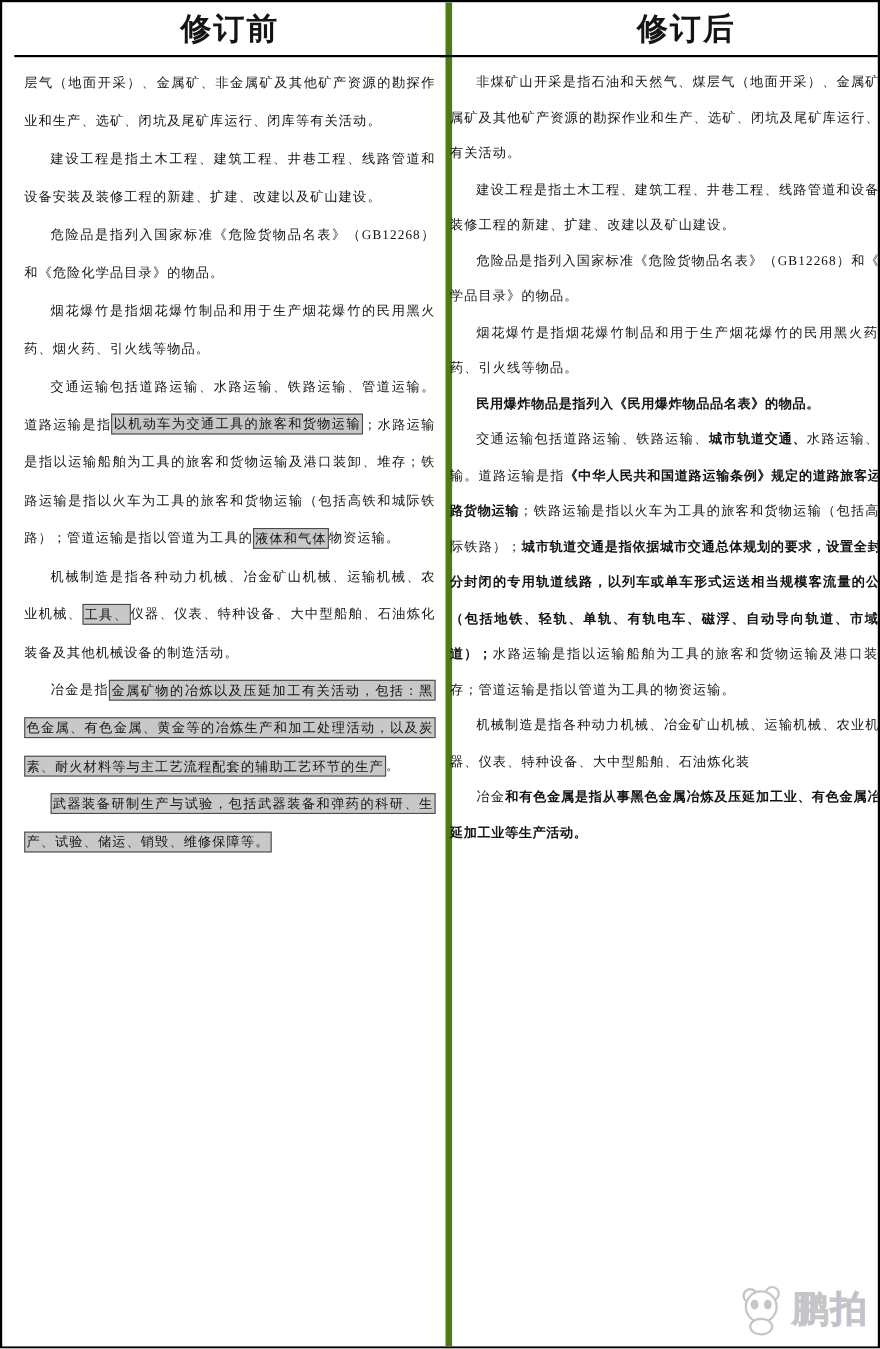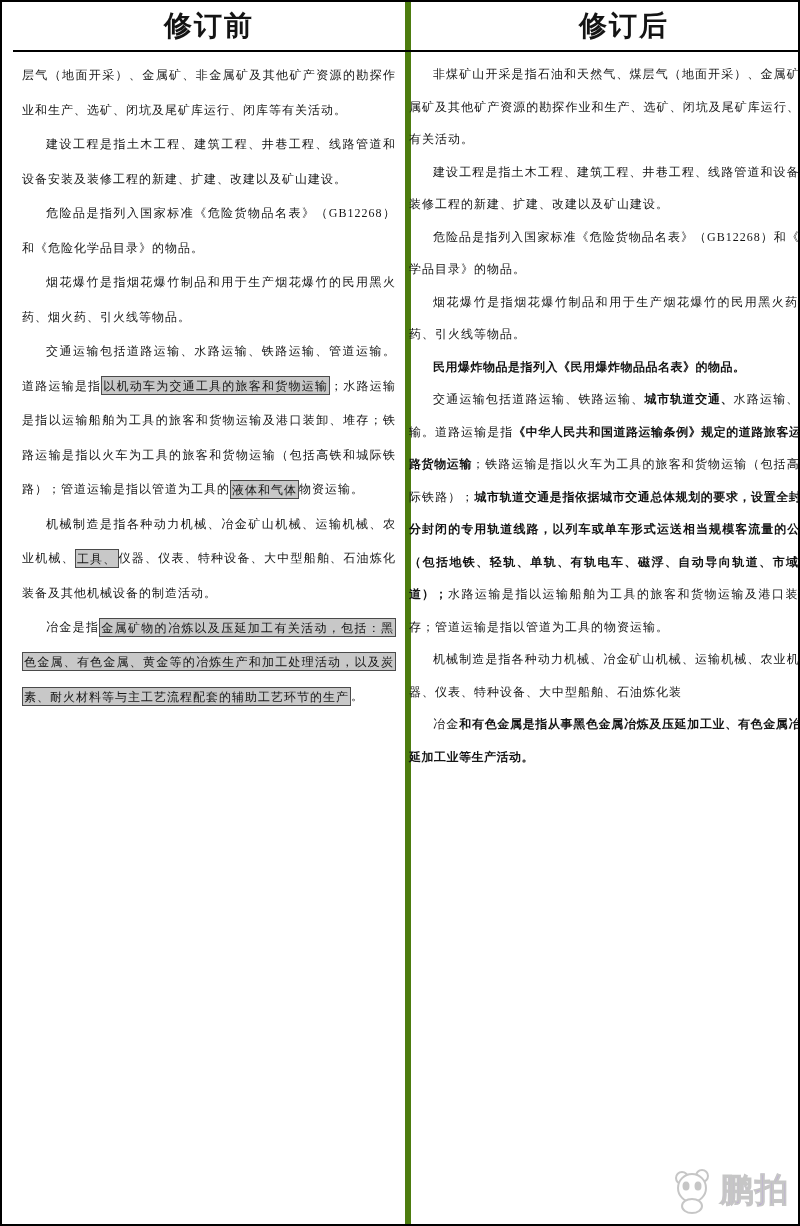--- a/index.html
+++ b/index.html
@@ -78,20 +78,21 @@
   <div class="col col-before">
     <div class="col-header">修订前</div>
     <div class="col-body">
         <p class="para"><span>层气（地面开采）、金属矿、非金属矿及其他矿产资源的勘探作业和生产、选矿、闭坑及尾矿库运行、闭库等有关活动。</span></p>
         <p class="para indent"><span>建设工程是指土木工程、建筑工程、井巷工程、线路管道和设备安装及装修工程的新建、扩建、改建以及矿山建设。</span></p>
         <p class="para indent"><span>危险品是指列入国家标准《危险货物品名表》（GB12268）和《危险化学品目录》的物品。</span></p>
         <p class="para indent"><span>烟花爆竹是指烟花爆竹制品和用于生产烟花爆竹的民用黑火药、烟火药、引火线等物品。</span></p>
         <p class="para indent"><span>交通运输包括道路运输、水路运输、铁路运输、管道运输。道路运输是指</span><span class="hl">以机动车为交通工具的旅客和货物运输</span><span>；水路运输是指以运输船舶为工具的旅客和货物运输及港口装卸、堆存；铁路运输是指以火车为工具的旅客和货物运输（包括高铁和城际铁路）；管道运输是指以管道为工具的</span><span class="hl">液体和气体</span><span>物资运输。</span></p>
         <p class="para indent"><span>机械制造是指各种动力机械、冶金矿山机械、运输机械、农业机械、</span><span class="hl">工具、</span><span>仪器、仪表、特种设备、大中型船舶、石油炼化装备及其他机械设备的制造活动。</span></p>
         <p class="para indent"><span>冶金是指</span><span class="hl">金属矿物的冶炼以及压延加工有关活动，包括：黑色金属、有色金属、黄金等的冶炼生产和加工处理活动，以及炭素、耐火材料等与主工艺流程配套的辅助工艺环节的生产</span><span>。</span></p>
+        <p class="para indent"><span class="hl">武器装备研制生产与试验，包括武器装备和弹药的科研、生产、试验、储运、销毁、维修保障等。</span></p>
       </div>
   </div>
 
   <div class="col col-after">
     <div class="col-header">修订后</div>
     <div class="col-body">
         <p class="para indent"><span>非煤矿山开采是指石油和天然气、煤层气（地面开采）、金属矿、非金属矿及其他矿产资源的勘探作业和生产、选矿、闭坑及尾矿库运行、闭库等有关活动。</span></p>
         <p class="para indent"><span>建设工程是指土木工程、建筑工程、井巷工程、线路管道和设备安装及装修工程的新建、扩建、改建以及矿山建设。</span></p>
         <p class="para indent"><span>危险品是指列入国家标准《危险货物品名表》（GB12268）和《危险化学品目录》的物品。</span></p>
         <p class="para indent"><span>烟花爆竹是指烟花爆竹制品和用于生产烟花爆竹的民用黑火药、烟火药、引火线等物品。</span></p>

